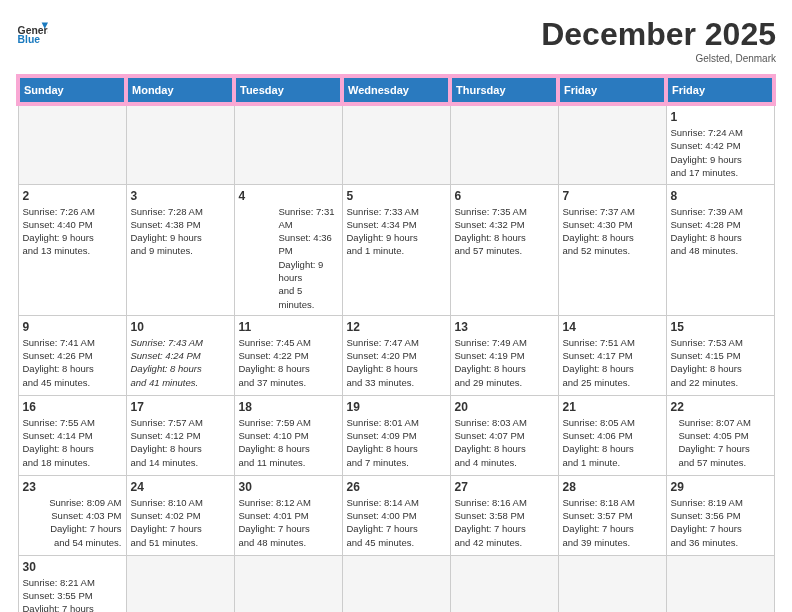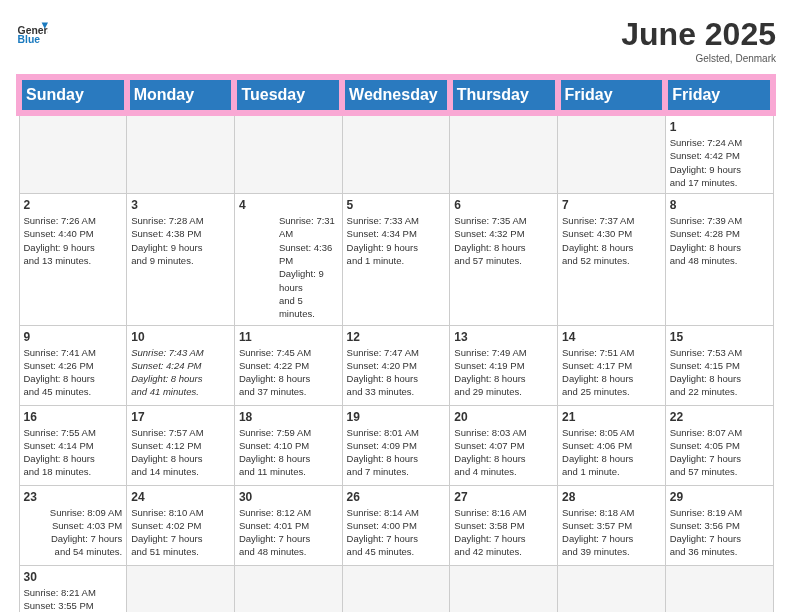--- a/index.html
+++ b/index.html
@@ -36,24 +36,24 @@
       color: #555;
     }
     .calendar {
       width: 100%;
       border-collapse: collapse;
       border: 1px solid #ccc;
     }
     .calendar th {
       background: #2a7abf;
       color: #fff;
-      font-size: 16px;
+      font-size: 11px;
       padding: 6px 4px;
       text-align: left;
-      border: 6px solid #f9a8d4;
+      border: 4px solid #f9a8d4;
       font-weight: bold;
     }
     .calendar td {
       border: 1px solid #ccc;
       vertical-align: top;
       padding: 4px;
       font-size: 10px;
       color: #333;
       width: calc(100% / 7);
       height: 80px;
@@ -82,21 +82,21 @@
 
 <div class="header">
   <div class="logo">
     <svg class="logo-icon" viewBox="0 0 40 40">
       <text x="2" y="22" font-size="13" font-weight="bold" fill="#333" font-family="Arial">General</text>
       <text x="2" y="34" font-size="13" font-weight="bold" fill="#1a7abf" font-family="Arial">Blue</text>
       <polygon points="32,8 40,8 36,16" fill="#1a7abf"></polygon>
     </svg>
   </div>
   <div class="title-block">
-    <div class="month-title">June 2025</div>
+    <div class="month-title">December 2025</div>
     <div class="location">Gelsted, Denmark</div>
   </div>
 </div>
 
 <table class="calendar">
   <thead>
     <tr>
     <th>Sunday</th>
         <th>Monday</th>
         <th>Tuesday</th>
@@ -262,21 +262,21 @@
         </td>
         <td>
           <div class="day-number">21</div>
           <div class="day-info" style="white-space: pre-line;">Sunrise: 8:05 AM
 Sunset: 4:06 PM
 Daylight: 8 hours
 and 1 minute.</div>
         </td>
         <td>
           <div class="day-number">22</div>
-          <div class="day-info" style="white-space: pre-line;">Sunrise: 8:07 AM
+          <div class="day-info" style="white-space: pre-line; margin-left: 8px;">Sunrise: 8:07 AM
 Sunset: 4:05 PM
 Daylight: 7 hours
 and 57 minutes.</div>
         </td>
       </tr>
       <tr>
         <td>
           <div class="day-number">23</div>
           <div class="day-info" style="white-space: pre-line; text-align: right;">Sunrise: 8:09 AM
 Sunset: 4:03 PM

